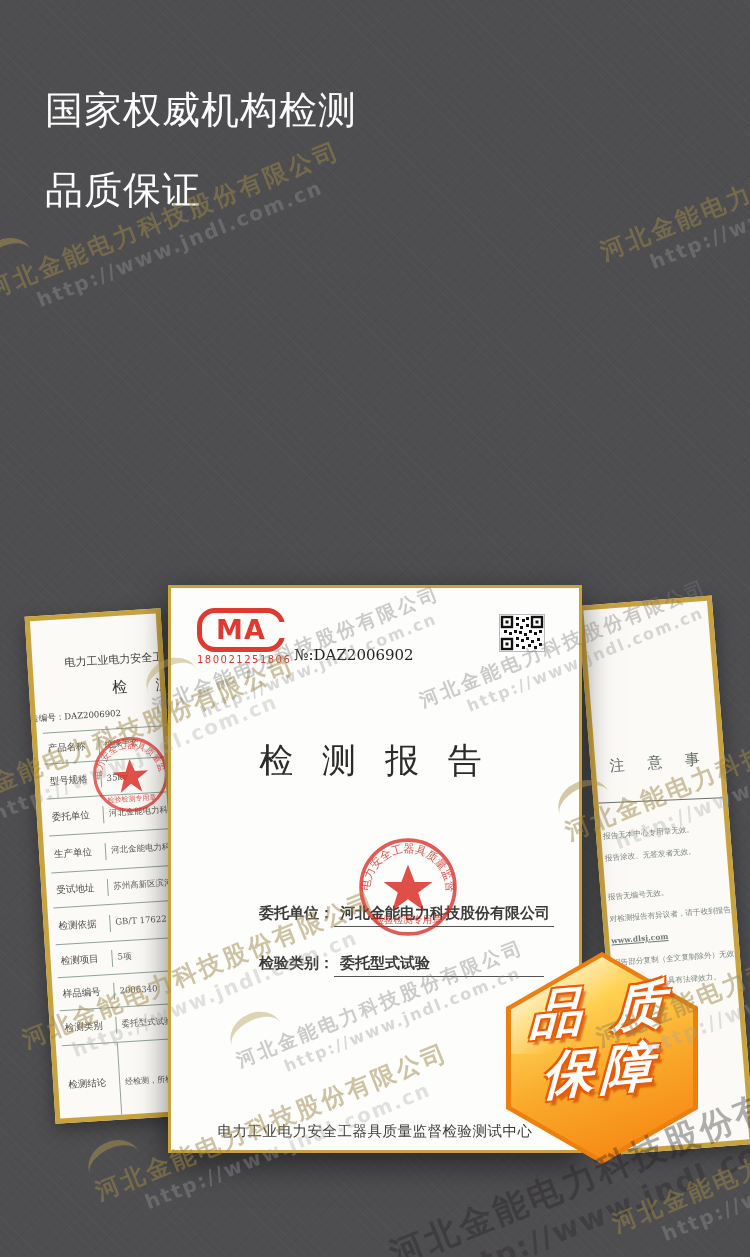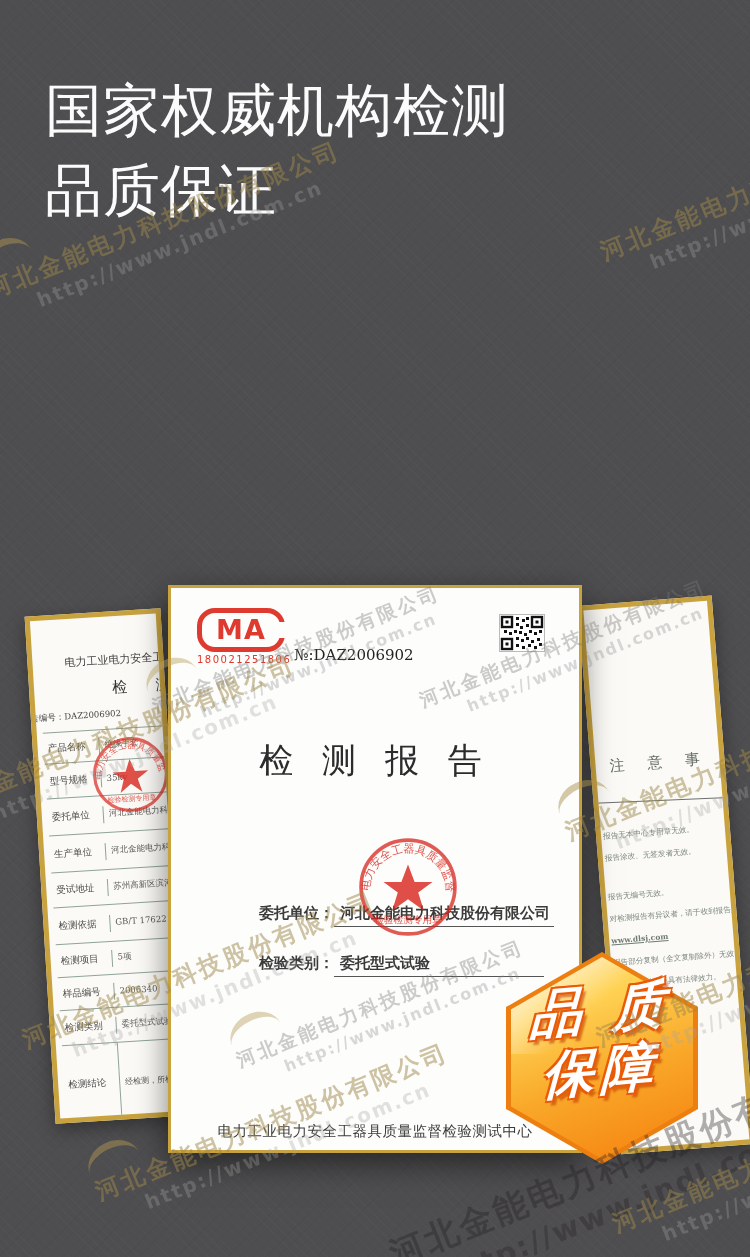--- a/index.html
+++ b/index.html
@@ -10,21 +10,21 @@
   }
   .hatch{
     position:absolute;inset:0;pointer-events:none;
     background:
       repeating-linear-gradient(45deg, rgba(255,255,255,.018) 0 1px, transparent 1px 7px),
       repeating-linear-gradient(-45deg, rgba(0,0,0,.03) 0 1px, transparent 1px 9px);
     z-index:0;
   }
   
   .headline{position:absolute;left:45px;top:70px;z-index:3;color:#fbfbfb;font-weight:500;}
-  .headline .l{font-size:57px;line-height:80px;letter-spacing:1px;white-space:nowrap;}
+  .headline .l{font-size:38px;line-height:80px;letter-spacing:1px;white-space:nowrap;}
   
   .intro{
     position:absolute;left:45px;top:258px;width:668px;z-index:3;
     color:#efeeec;font-size:32.2px;line-height:48.5px;font-weight:300;
     text-align:left;
   }
   
   .cert{background:#fbfaf6;border:5px solid #c8a23f;box-sizing:border-box;position:absolute;}
   .cert-side{z-index:1;box-shadow:0 6px 18px rgba(0,0,0,.35);}
   .cert-left{left:40px;top:612px;width:136px;height:508px;transform:rotate(-3.5deg);overflow:hidden;

